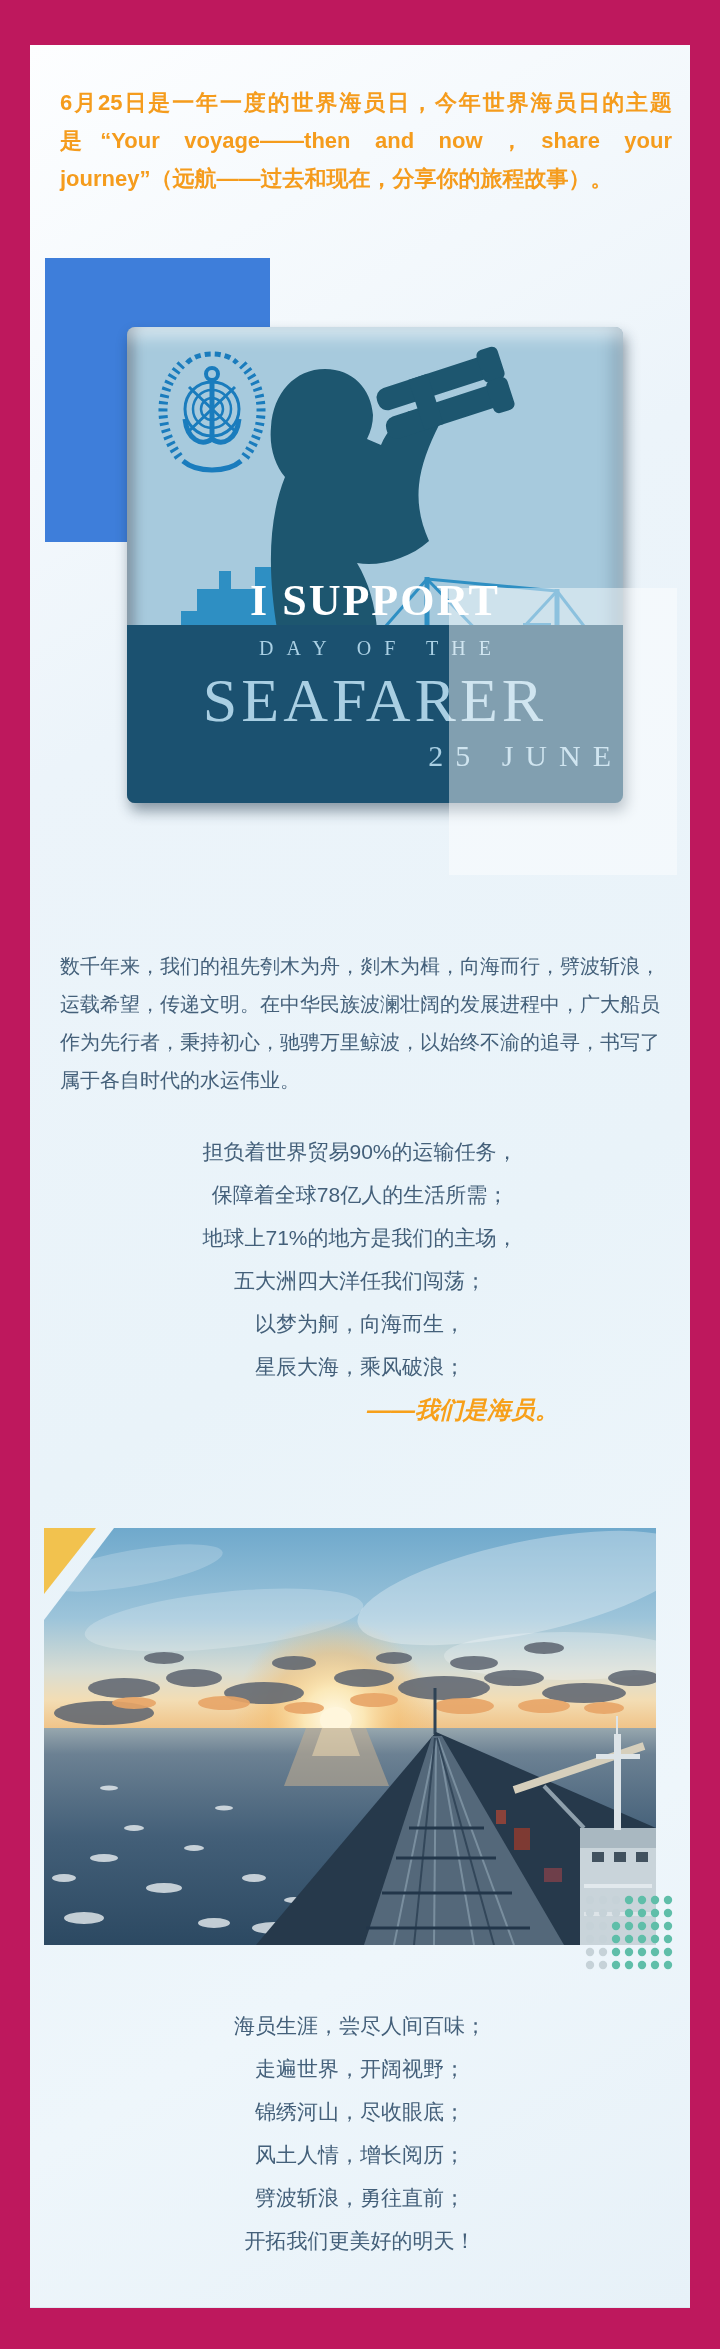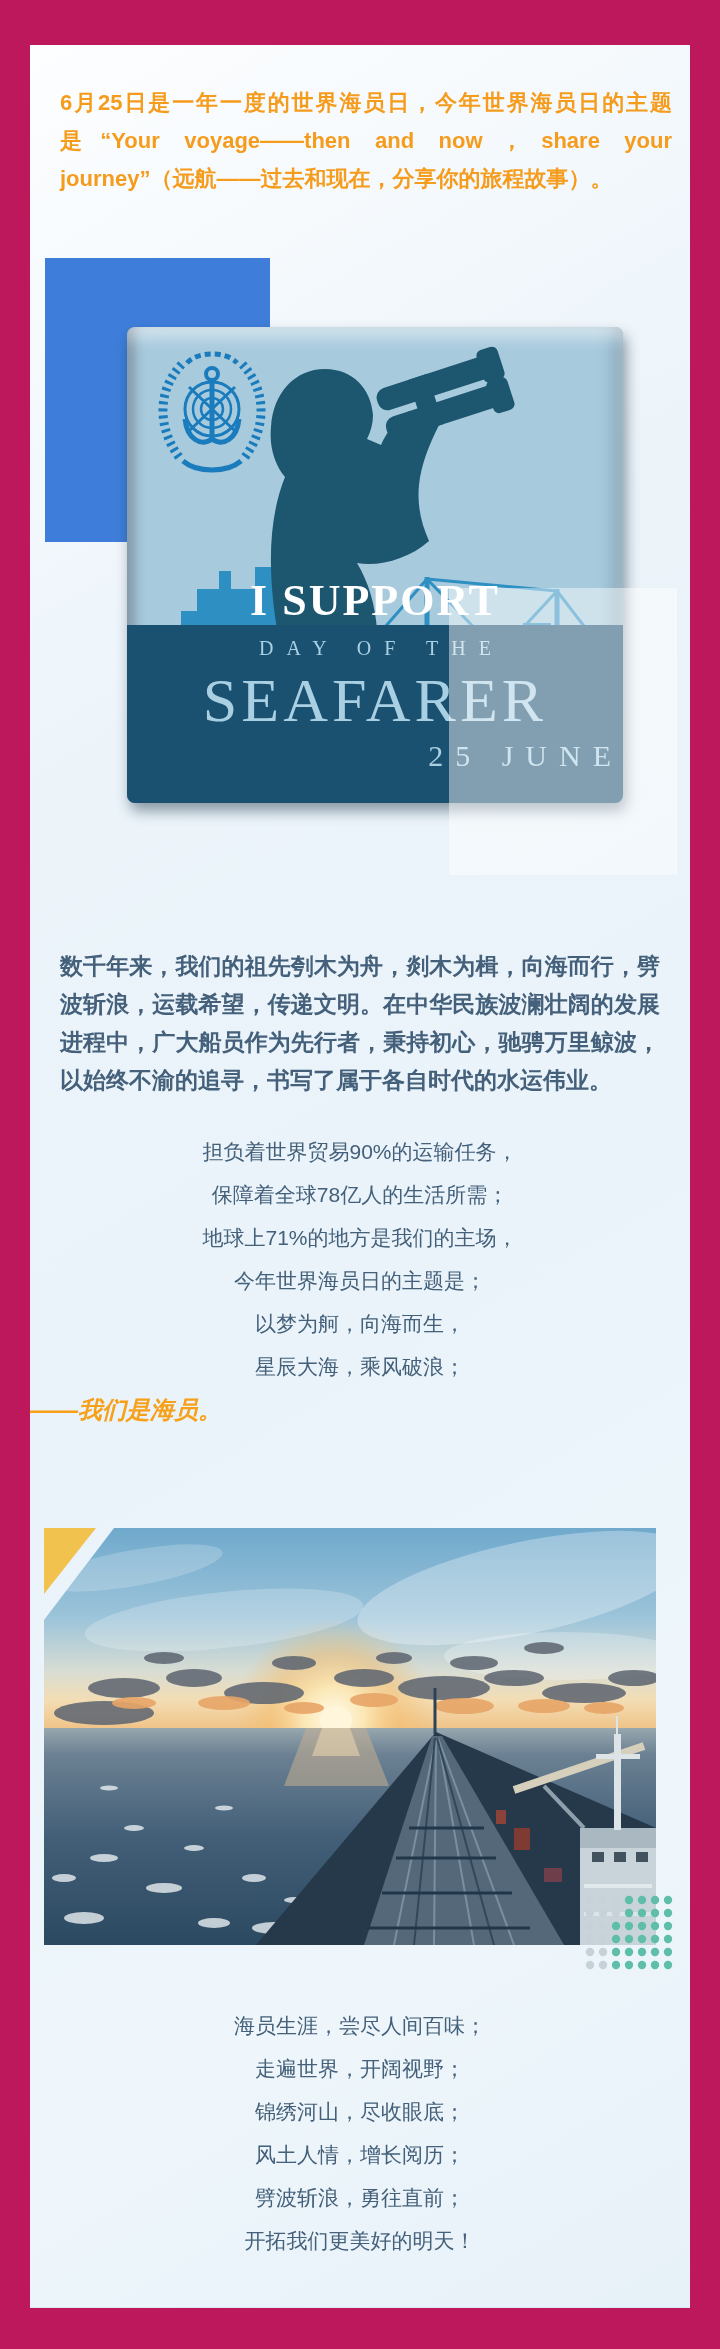--- a/index.html
+++ b/index.html
@@ -35,27 +35,27 @@
   .badge-seafarer{position:absolute;left:0;top:338px;width:100%;text-align:center;
                   font-family:"Liberation Serif",serif;font-size:62px;color:#a9cfe3;
                   letter-spacing:4px;}
   .badge-june{position:absolute;left:0;top:412px;width:100%;text-align:right;
               font-family:"Liberation Serif",serif;font-size:30px;color:#a9cfe3;
               letter-spacing:12px;text-indent:12px;}
   .overlay-square{left:449px;top:588px;width:228px;height:287px;
                   background:rgba(255,255,255,.45);}
 
   
-  .para{left:60px;top:947px;width:600px;color:#44607a;font-size:23px;line-height:38px;
-        text-align:justify;font-weight:bold;}
+  .para{left:60px;top:947px;width:600px;color:#44607a;font-size:20px;line-height:38px;
+        text-align:justify;}
 
   
   .stanza1{left:30px;top:1130px;width:660px;text-align:center;color:#44607a;font-size:21px;}
   .stanza1 .ln{height:43px;line-height:43px;}
-  .slogan{left:30px;top:1394px;width:529px;text-align:left;color:#f7a01a;
+  .slogan{left:30px;top:1394px;width:529px;text-align:right;color:#f7a01a;
           font-size:24px;font-weight:bold;font-style:italic;}
   .stanza2{left:30px;top:2004px;width:660px;text-align:center;color:#44607a;font-size:21px;}
   .stanza2 .ln{height:43px;line-height:43px;}
 
   
   .tri{left:44px;top:1528px;width:52px;height:66px;background:#f2c24e;
        clip-path:polygon(0 0,100% 0,0 100%);}
   .photo{left:44px;top:1528px;width:612px;height:417px;
          clip-path:polygon(70px 0,100% 0,100% 100%,0 100%,0 92px);}
   .dots{left:584px;top:1894px;}
@@ -130,21 +130,21 @@
     </div>
 
     <div class="abs overlay-square" style="left:419px;top:543px;"></div>
 
     <div class="abs para" style="left:30px;top:902px;">数千年来，我们的祖先刳木为舟，剡木为楫，向海而行，劈波斩浪，运载希望，传递文明。在中华民族波澜壮阔的发展进程中，广大船员作为先行者，秉持初心，驰骋万里鲸波，以始终不渝的追寻，书写了属于各自时代的水运伟业。</div>
 
     <div class="abs stanza1" style="left:0;top:1085px;">
       <div class="ln">担负着世界贸易90%的运输任务，</div>
       <div class="ln">保障着全球78亿人的生活所需；</div>
       <div class="ln">地球上71%的地方是我们的主场，</div>
-      <div class="ln">今年世界海员日的主题是；</div>
+      <div class="ln">五大洲四大洋任我们闯荡；</div>
       <div class="ln">以梦为舸，向海而生，</div>
       <div class="ln">星辰大海，乘风破浪；</div>
     </div>
 
     <div class="abs slogan" style="left:0;top:1349px;">——我们是海员。</div>
 
     <div class="abs tri" style="left:14px;top:1483px;"></div>
 
     <div class="abs photo" style="left:14px;top:1483px;">
       <svg width="612" height="417" viewBox="0 0 612 417">

